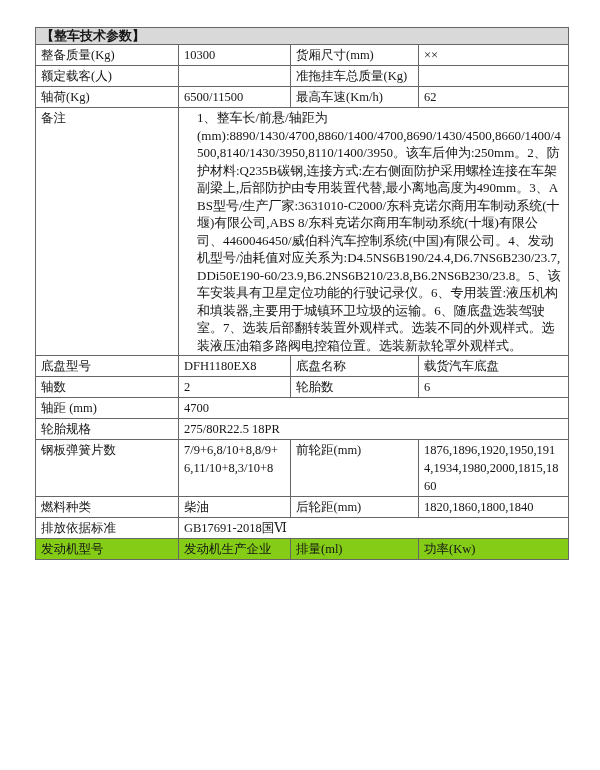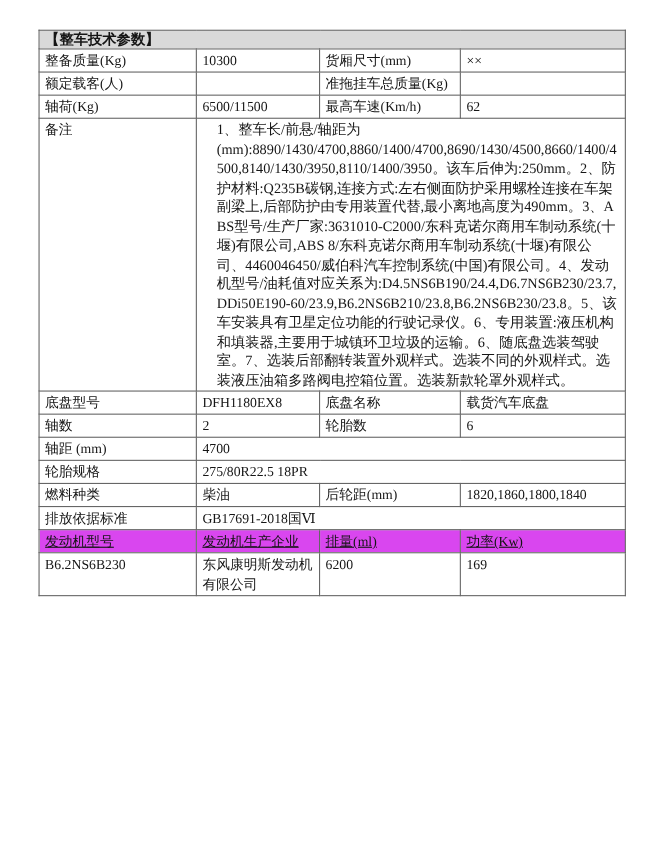--- a/index.html
+++ b/index.html
@@ -32,22 +32,21 @@
     overflow:hidden;
   }
   tr.section td{
     background:#d9d9d9;
     font-weight:bold;
     font-size:13px;
     line-height:14px;
     padding:1px 5px;
   }
   tr.engine-head td{
-    background:#d946ef;
-    text-decoration:underline;
+    background:#84cc16;
   }
   td.notes{
     white-space:pre-line;
     line-height:17.5px;
     font-size:13px;
     padding-left:18px;
   }
 </style>
 </head>
 <body>
@@ -106,37 +105,37 @@
     </tr>
     <tr>
       <td>轴距 (mm)</td>
       <td colspan="3">4700</td>
     </tr>
     <tr>
       <td>轮胎规格</td>
       <td colspan="3">275/80R22.5 18PR</td>
     </tr>
     <tr>
+      <td>钢板弹簧片数</td>
+      <td>7/9+6,8/10+8,8/9+6,11/10+8,3/10+8</td>
+      <td>前轮距(mm)</td>
+      <td>1876,1896,1920,1950,1914,1934,1980,2000,1815,1860</td>
+    </tr>
+    <tr>
       <td>燃料种类</td>
       <td>柴油</td>
       <td>后轮距(mm)</td>
       <td>1820,1860,1800,1840</td>
     </tr>
     <tr>
       <td>排放依据标准</td>
       <td colspan="3">GB17691-2018国Ⅵ</td>
     </tr>
 
     <tr class="engine-head">
       <td>发动机型号</td>
       <td>发动机生产企业</td>
       <td>排量(ml)</td>
       <td>功率(Kw)</td>
     </tr>
-    <tr>
-      <td>B6.2NS6B230</td>
-      <td>东风康明斯发动机有限公司</td>
-      <td>6200</td>
-      <td>169</td>
-    </tr>
   </tbody>
     </table>
 </div>
 
 </body></html>

